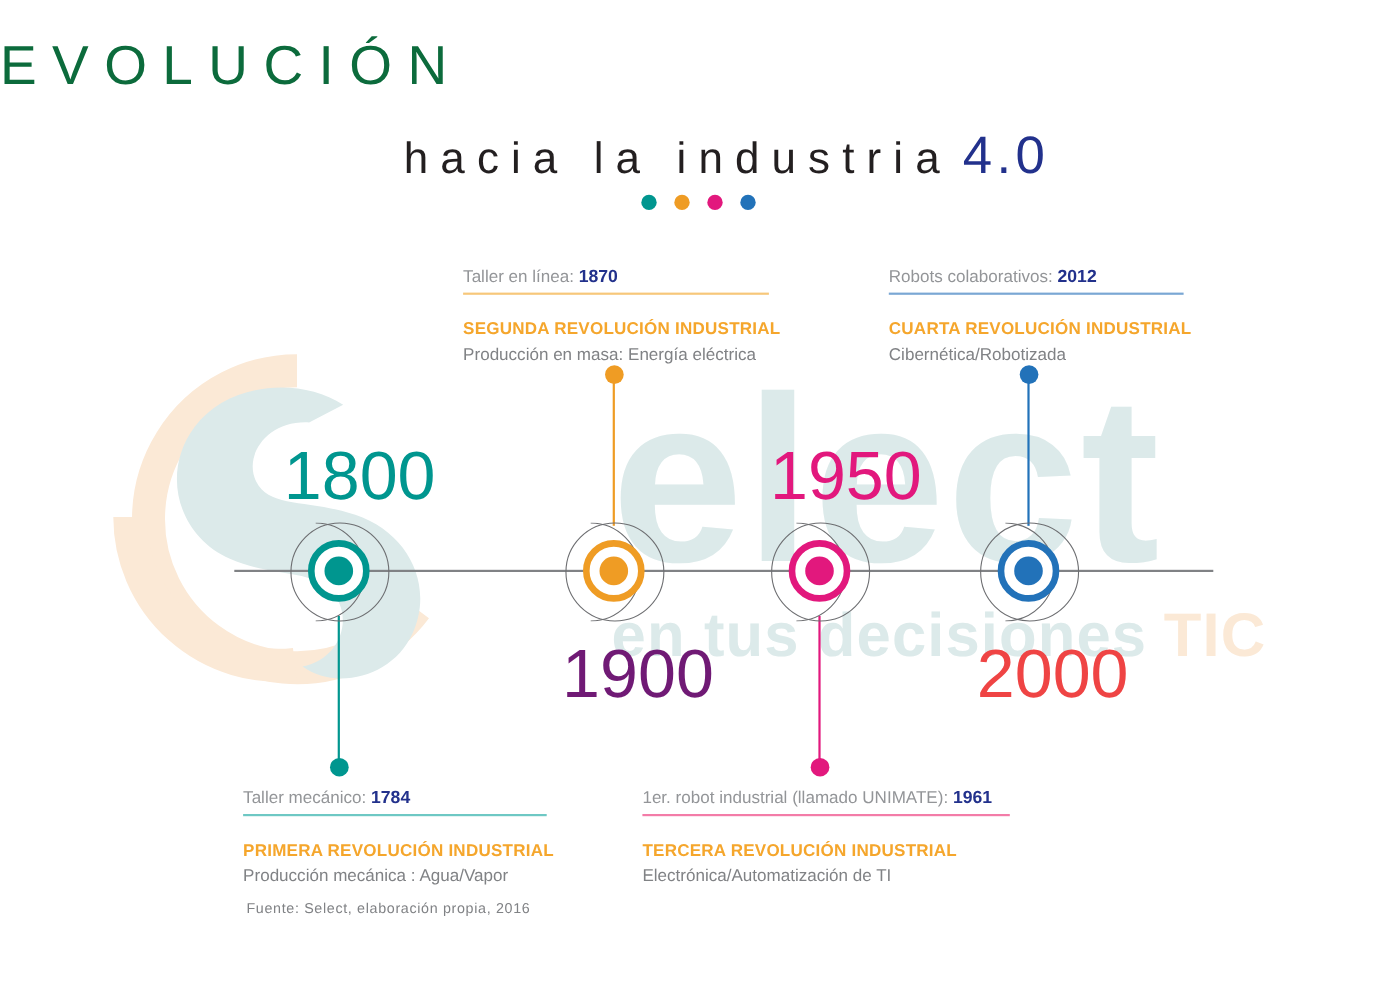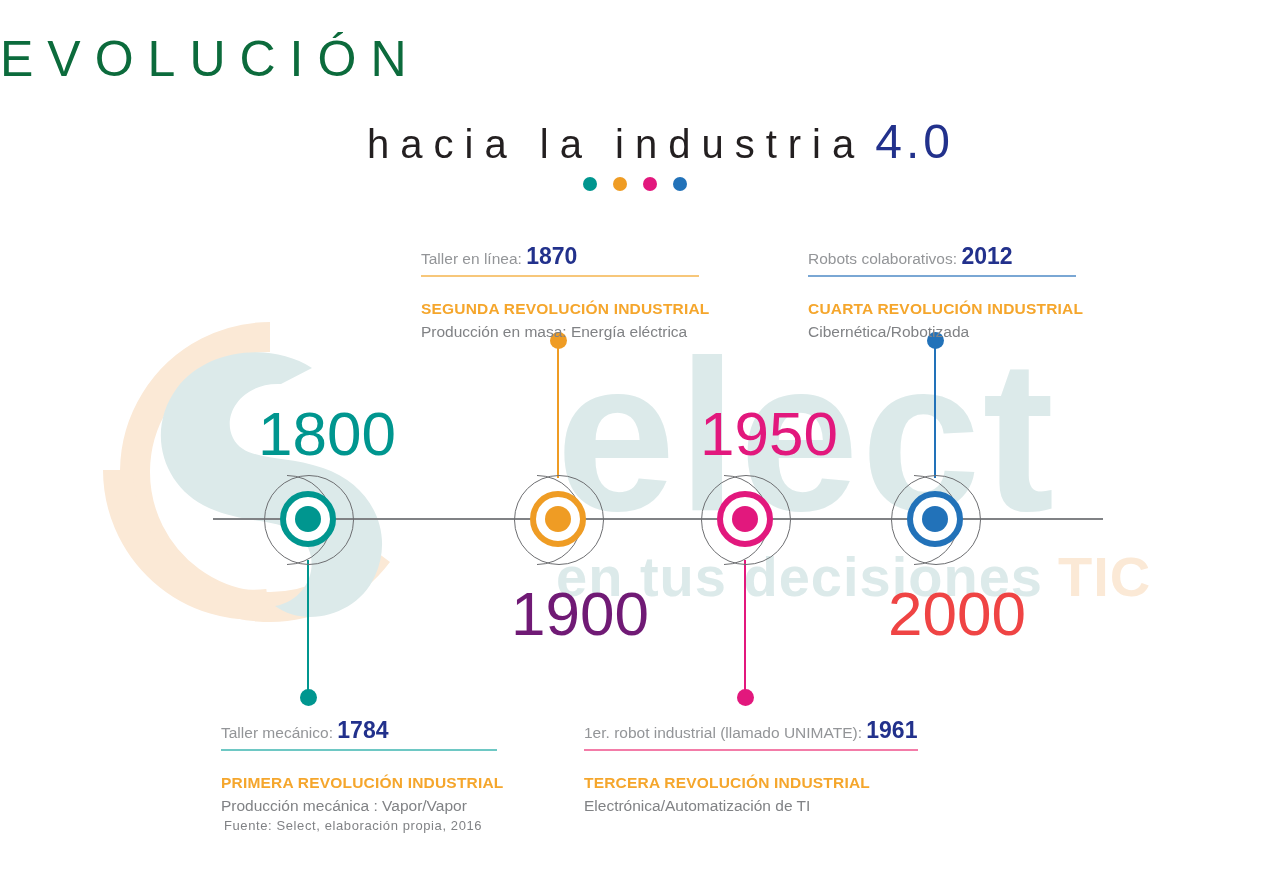--- a/index.html
+++ b/index.html
@@ -172,21 +172,21 @@
   .info-head {
     font-size: 15.5px;
     color: #939598;
     font-weight: 400;
     white-space: nowrap;
     line-height: 1.25;
   }
   .info-head b {
     color: #22318c;
     font-weight: 700;
-    font-size: 23px;
+    font-size: 16px;
   }
   .rule {
     height: 2px;
     margin-top: 4px;
     margin-bottom: 22px;
   }
   .info-title {
     font-size: 15.5px;
     font-weight: 700;
     color: #f5a62c;
@@ -316,21 +316,21 @@
     <div class="info-desc">Cibernética/Robotizada</div>
   </div>
 
   <div class="info" style="left:221px; top:716px; width:276px;">
     <div class="info-head">
       <span>Taller mecánico:</span>
       <b>1784</b>
     </div>
     <div class="rule" style="background:#6ec8c4;"></div>
     <div class="info-title">PRIMERA REVOLUCIÓN INDUSTRIAL</div>
-    <div class="info-desc">Producción mecánica : Vapor/Vapor</div>
+    <div class="info-desc">Producción mecánica : Agua/Vapor</div>
   </div>
 
   <div class="info" style="left:584px; top:716px; width:334px;">
     <div class="info-head">
       <span>1er. robot industrial  (llamado UNIMATE):</span>
       <b>1961</b>
     </div>
     <div class="rule" style="background:#f37ca8;"></div>
     <div class="info-title">TERCERA REVOLUCIÓN INDUSTRIAL</div>
     <div class="info-desc">Electrónica/Automatización de TI</div>

